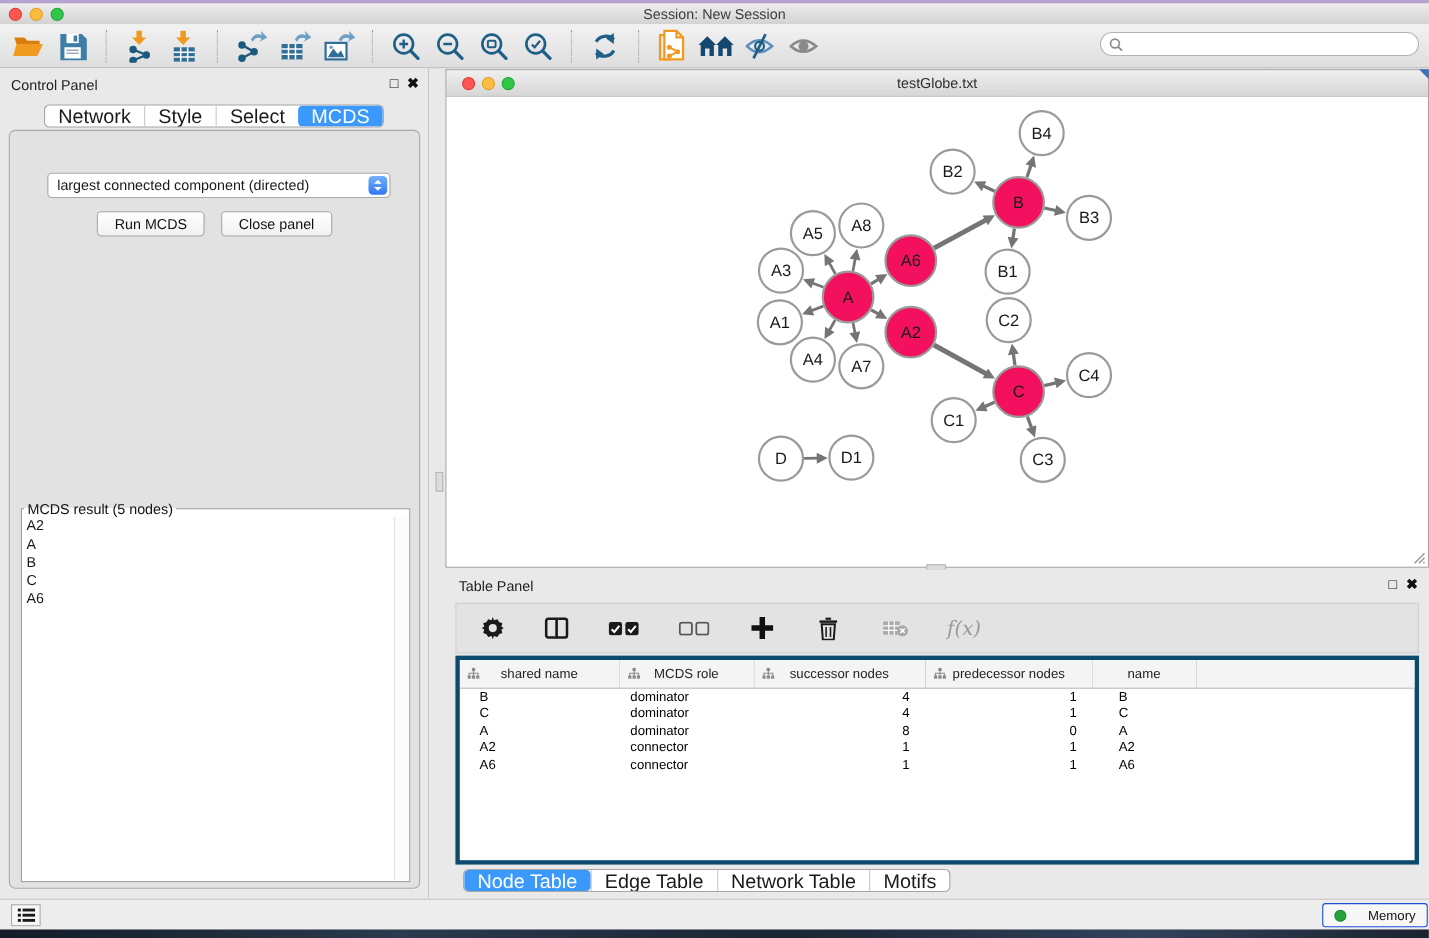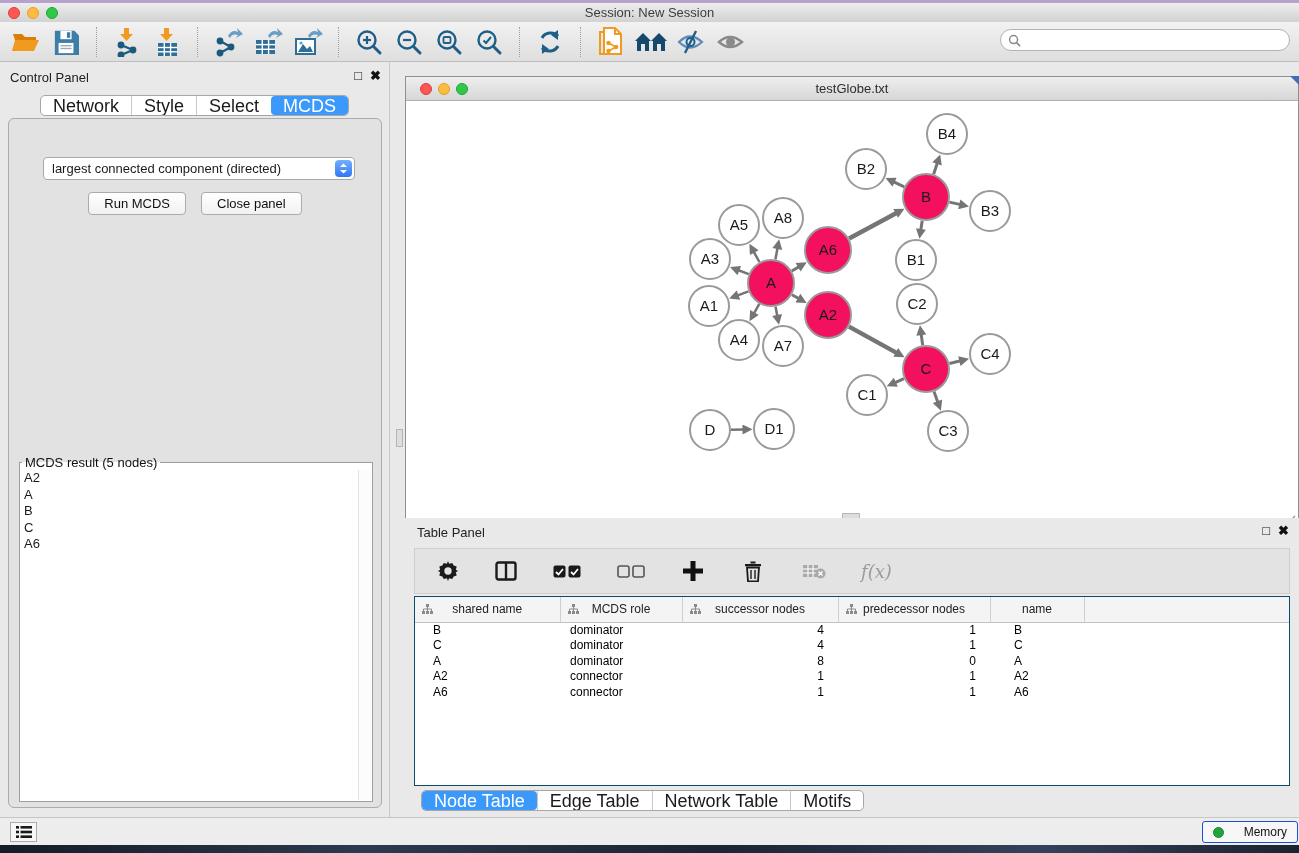--- a/index.html
+++ b/index.html
@@ -49,40 +49,40 @@
   .mcds-fieldset legend { font-size:13px; color:#111; padding:0 3px; margin-left:2px; }
   .result-list { position:absolute; left:1px; top:0px; right:15px; bottom:1px; overflow:hidden; }
   .result-item { font-size:13px; line-height:16.5px; padding-left:3px; }
   .scroll-strip { position:absolute; right:1px; top:0; bottom:1px; width:13px; background:#FCFCFC; border-left:1px solid #E2E2E2; }
 
   
   .vsplit-handle { position:absolute; left:396px; top:429px; width:7px; height:18px; background:#DDDDDD; border:1px solid #B5B5B5; }
   .hsplit-handle { position:absolute; left:842px; top:513px; width:18px; height:6px; background:#DDDDDD; border:1px solid #B5B5B5; }
 
   
-  .net-window { position:absolute; left:405px; top:76px; width:894px; height:453px;
+  .net-window { position:absolute; left:405px; top:63px; width:894px; height:453px;
     border:1px solid #8F8F8F; background:#fff; }
   .net-titlebar { position:absolute; left:0; top:0; width:100%; height:24px;
     background:linear-gradient(#EFEFEF,#D6D6D6); border-bottom:1px solid #AFAFAF; }
   .net-title { position:absolute; top:4px; width:100%; text-align:center; font-size:13px; color:#2e2e2e; }
   .nt-light { position:absolute; top:6px; width:12px; height:12px; border-radius:50%; }
   .net-corner { position:absolute; top:-1px; right:-1px; width:0; height:0;
     border-top:9px solid #3E6FB8; border-left:9px solid transparent; }
   .net-canvas { position:absolute; left:0; top:24px; width:892px; height:427px; background:#fff; }
   .resize-grip { position:absolute; right:2px; bottom:2px; }
 
   
   .table-panel { position:absolute; left:405px; top:518px; width:894px; height:299px; background:#E9E9E9; }
   .tp-head { position:absolute; top:7px; left:12px; font-size:13px; color:#222; }
   .tp-btns { position:absolute; top:5px; right:10px; font-size:13px; color:#111; display:flex; gap:8px; font-weight:bold; }
   .tp-toolbar { position:absolute; left:9px; right:9px; top:30px; height:46px; background:#E3E3E3;
     border:1px solid #CFCFCF; display:flex; align-items:center; gap:32px; padding-left:20px; }
   .fx { font-family:"DejaVu Serif", serif; font-style:italic; font-size:18px; color:#9a9a9a; }
   .table-wrap { position:absolute; left:9px; right:9px; top:78px; height:190px; background:#fff;
-    border:1px solid #0c4a6e; overflow:hidden; }
+    border:4px solid #0c4a6e; overflow:hidden; }
   table.datatable { border-collapse:collapse; width:100%; table-layout:fixed; }
   table.datatable th { height:25px; background:#F4F4F4; border-bottom:1px solid #C2C2C2; border-right:1px solid #CFCFCF;
     font-size:12px; font-weight:normal; color:#222; text-align:center; position:relative; }
   table.datatable th .hicon { position:absolute; left:7px; top:7px; }
   table.datatable th.filler { border-right:none; }
   table.datatable td { height:15.5px; font-size:12px; color:#000; white-space:nowrap; overflow:hidden; }
   td.al { text-align:left; padding-left:18px; }
   td.al2 { text-align:left; padding-left:10px; }
   td.ar { text-align:right; padding-right:14px; }
   td.nm { text-align:left; padding-left:24px; }

